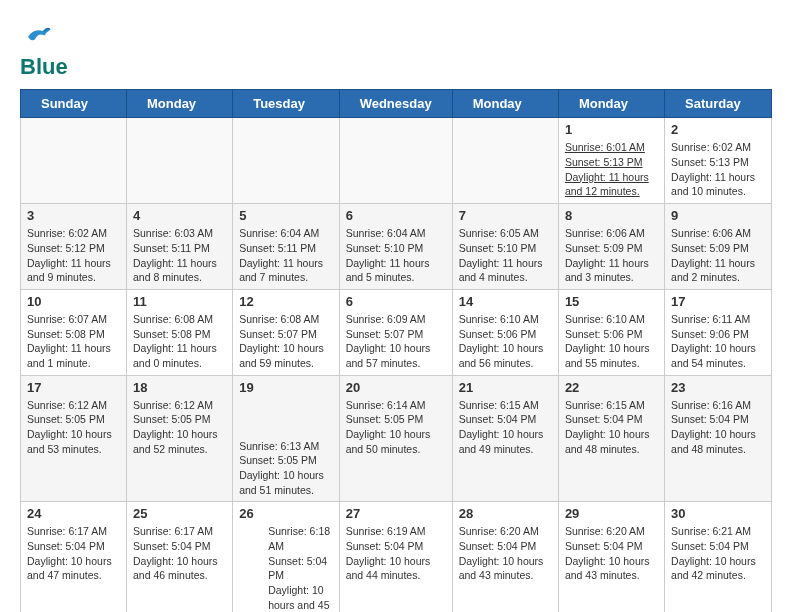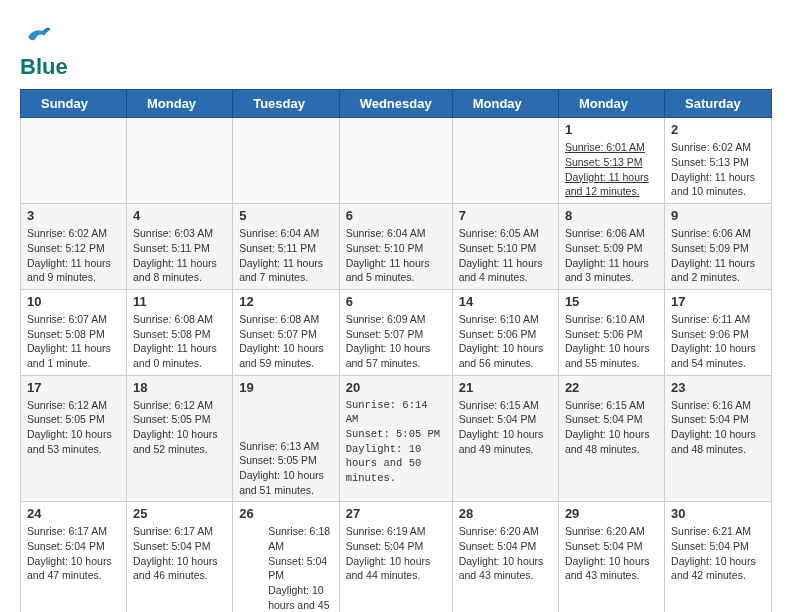--- a/index.html
+++ b/index.html
@@ -245,21 +245,21 @@
 Daylight: 10 hours and 52 minutes.</div>
         </td>
         <td>
           <span class="day-num">19</span>
           <div class="day-info" style="white-space: pre-line; margin-top: 44px;">Sunrise: 6:13 AM
 Sunset: 5:05 PM
 Daylight: 10 hours and 51 minutes.</div>
         </td>
         <td>
           <span class="day-num">20</span>
-          <div class="day-info" style="white-space: pre-line; font-family: Liberation Mono, monospace;">Sunrise: 6:14 AM
+          <div class="day-info" style="white-space: pre-line;">Sunrise: 6:14 AM
 Sunset: 5:05 PM
 Daylight: 10 hours and 50 minutes.</div>
         </td>
         <td>
           <span class="day-num">21</span>
           <div class="day-info" style="white-space: pre-line;">Sunrise: 6:15 AM
 Sunset: 5:04 PM
 Daylight: 10 hours and 49 minutes.</div>
         </td>
         <td>

